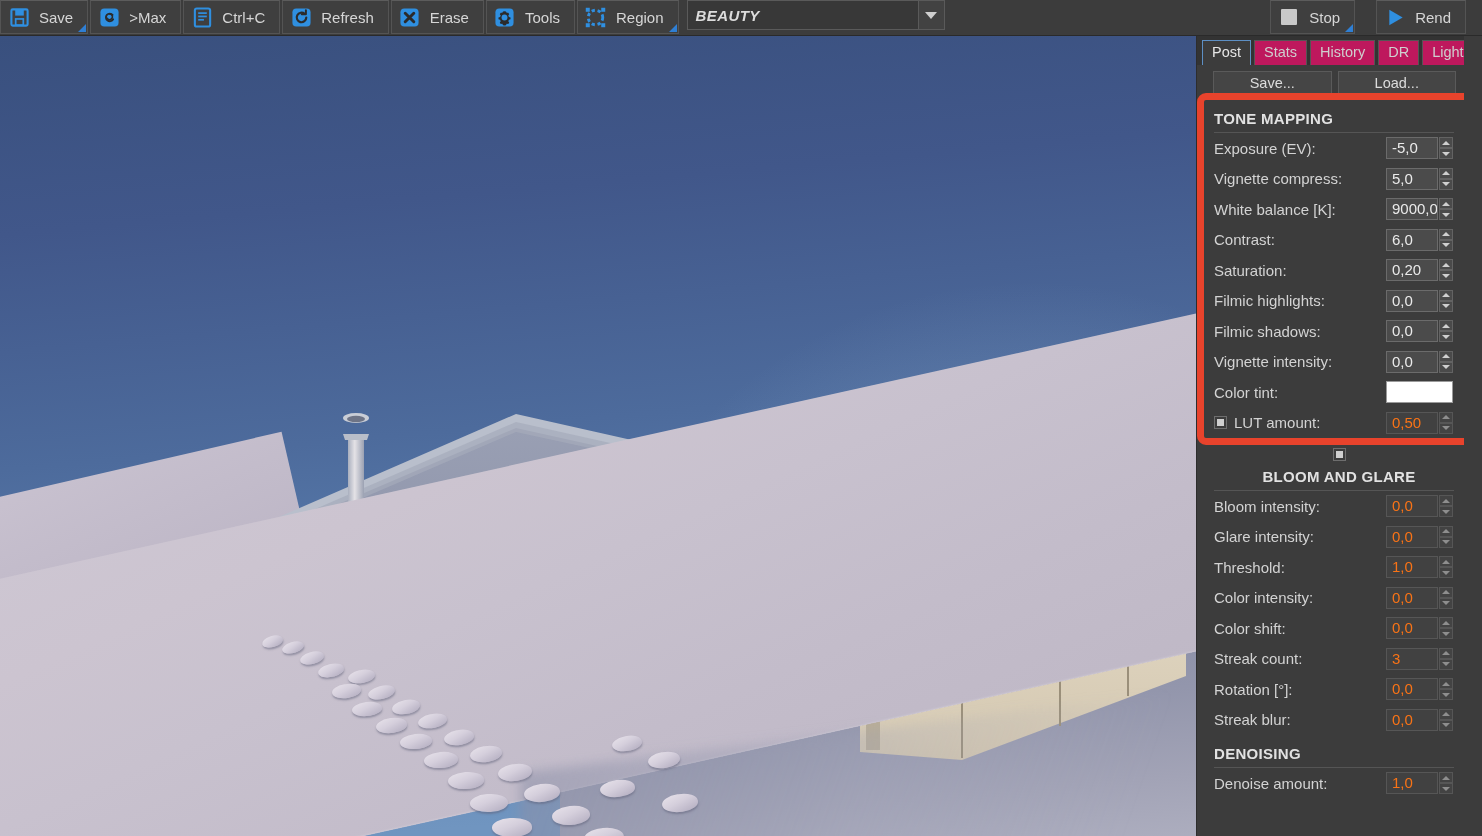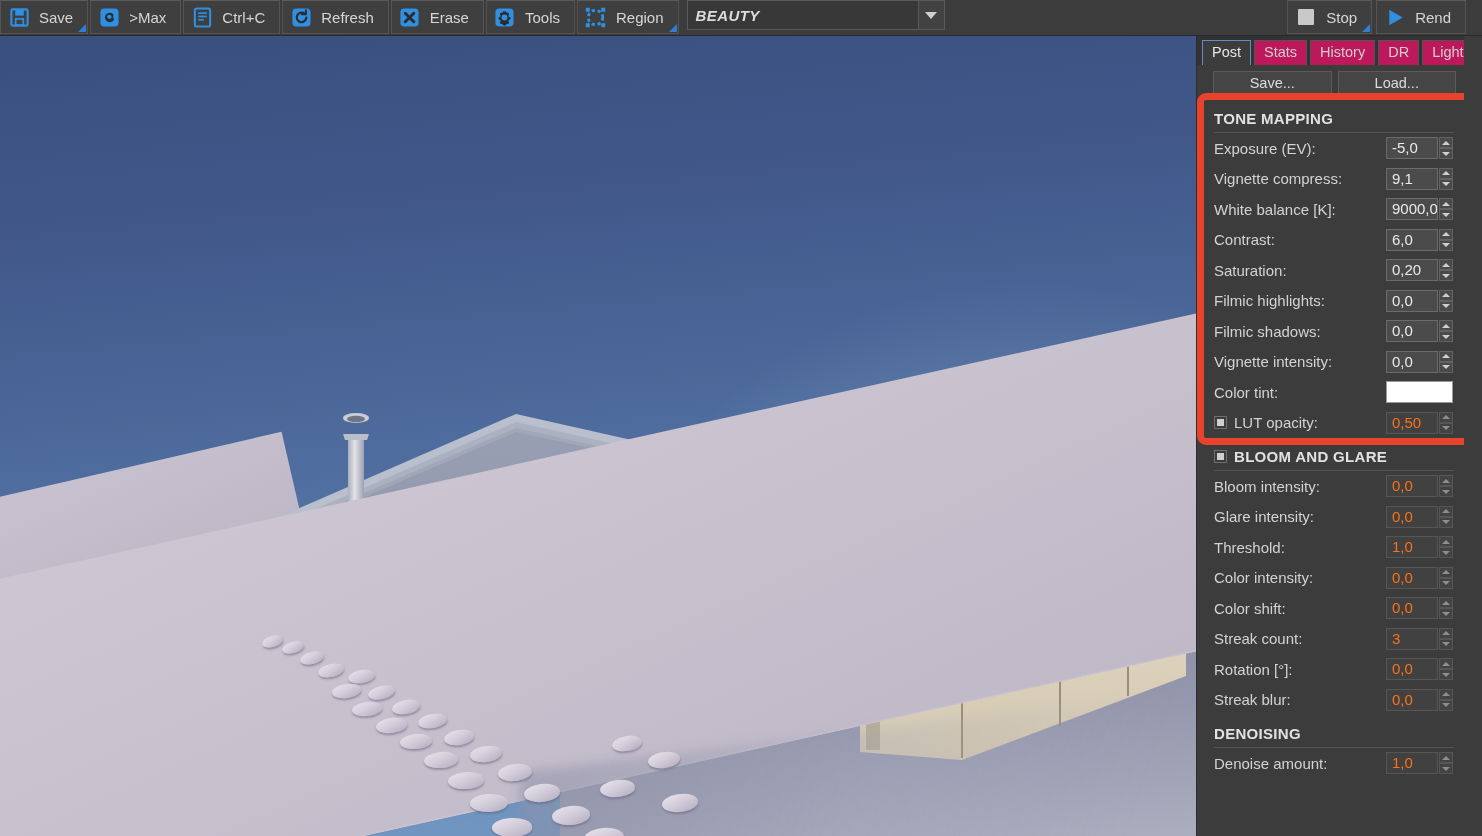--- a/index.html
+++ b/index.html
@@ -255,21 +255,21 @@
     z-index: 6;
   }
 
   .sect-title {
     font-size: 15px;
     font-weight: bold;
     color: #e2e2e2;
     letter-spacing: .3px;
     padding: 10px 0 5px 17px;
   }
-  .sect-title.withbox { display: flex; align-items: center; gap: 7px; padding-left: 17px; }
+  .sect-title.withbox { display: flex; align-items: center; gap: 7px; padding-left: 17px; flex-direction: column; }
   .hr { height: 1px; background: #555; margin: 0 10px 0 17px; }
 
   .chk {
     width: 13px; height: 13px;
     background: #cfcfcf;
     border: 1px solid #6e6e6e;
     box-shadow: inset 0 0 0 2px #3c3c3c;
     flex: 0 0 13px;
   }
 
@@ -423,21 +423,21 @@
 
     <div id="beauty-combo">
       <span class="val" title="BEAUTY">BEAUTY</span>
       <span class="arrowbox">
           <span class="caret-down"></span>
         </span>
     </div>
 
     <div class="tb-spacer"></div>
 
-    <div class="tbtn hasmenu" style="margin-right:4px;">
+    <div class="tbtn hasmenu" style="margin-right:21px;">
       <span class="ico">
         <svg width="20" height="20" viewBox="0 0 20 20">
             <rect x="2" y="2" width="16" height="16" rx="1" fill="#c9c9c9"></rect>
           </svg>
       </span>
       <span class="lbl">Stop</span>
     </div>
 
     <div class="tbtn" style="margin-right:16px;">
       <span class="ico">
@@ -636,21 +636,21 @@
             <div class="pfield"><span>-5,0</span></div>
             <div class="spin">
               <div class="up"></div>
               <div class="dn"></div>
             </div>
           </div>
           <div class="prow">
             <div class="plabel">
               <span>Vignette compress:</span>
             </div>
-            <div class="pfield"><span>9,1</span></div>
+            <div class="pfield"><span>5,0</span></div>
             <div class="spin">
               <div class="up"></div>
               <div class="dn"></div>
             </div>
           </div>
           <div class="prow">
             <div class="plabel">
               <span>White balance [K]:</span>
             </div>
             <div class="pfield"><span>9000,0</span></div>
@@ -711,21 +711,21 @@
           </div>
           <div class="prow">
             <div class="plabel">
               <span>Color tint:</span>
             </div>
             <div class="pfield swatch" style="width: 92px; background: rgb(255, 255, 255);"></div>
           </div>
           <div class="prow">
             <div class="plabel">
               <span class="chk"></span>
-              <span>LUT opacity:</span>
+              <span>LUT amount:</span>
             </div>
             <div class="pfield disabled"><span>0,50</span></div>
             <div class="spin disabled">
               <div class="up"></div>
               <div class="dn"></div>
             </div>
           </div>
           <div class="sect-title withbox">
             <span class="chk"></span>
             <span>BLOOM AND GLARE</span>

